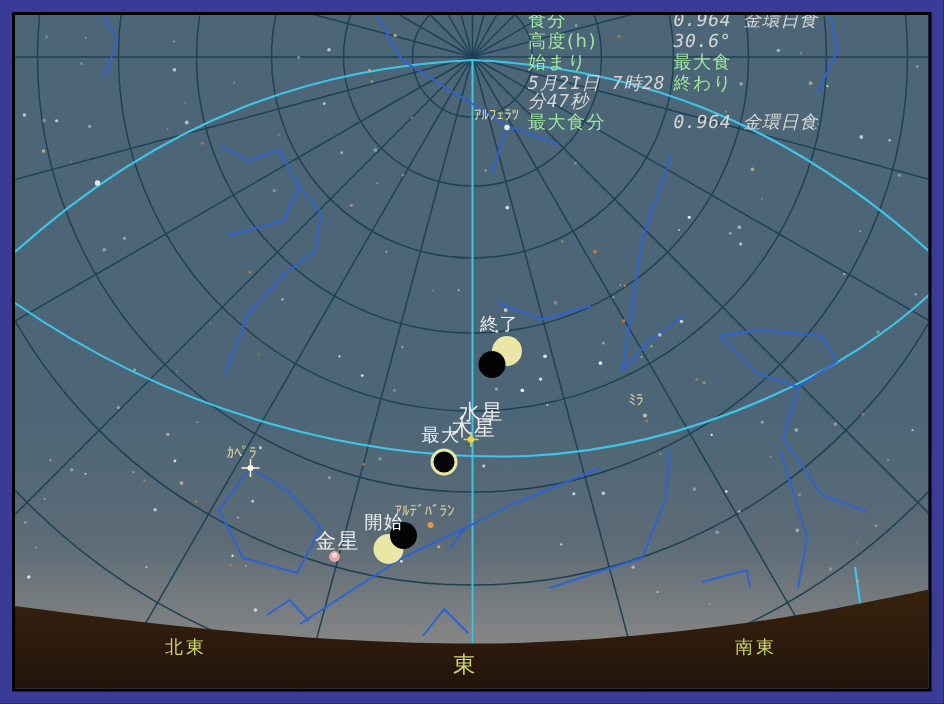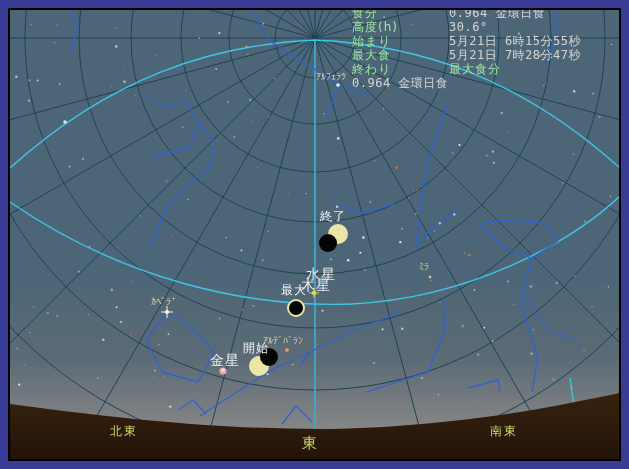--- a/index.html
+++ b/index.html
@@ -7,21 +7,21 @@
          font-family:"DejaVu Sans",sans-serif;}
   .chart-svg{position:absolute;left:0;top:0;}
   .label-layer{position:absolute;left:0;top:0;width:629px;height:469px;pointer-events:none;}
   .frame{position:absolute;inset:0;border:8px solid #3a3b96;pointer-events:none;z-index:30;}
   .frame::after{content:'';position:absolute;inset:0;border:2px solid #000;}
   .abs{position:absolute;white-space:pre;}
   .info-panel{position:absolute;left:352px;top:7px;display:grid;
               grid-template-columns:97px auto;row-gap:2px;font-size:12px;line-height:12px;
               letter-spacing:1px;z-index:20;}
   .info-label{color:#9fe89f;}
-  .info-value{color:#d6d6d6;font-family:"DejaVu Sans Mono",monospace;letter-spacing:0.5px;}
+  .info-value{color:#d6d6d6;font-family:"DejaVu Sans Mono",monospace;letter-spacing:0.5px;font-style:italic;}
   .star-label{color:#d6cf9e;font-size:10px;z-index:15;}
   .planet-label{color:#ececec;font-size:14px;z-index:16;letter-spacing:1px;}
   .event-label{color:#f2f2f2;font-size:12px;z-index:17;letter-spacing:1px;}
   .dir-label{color:#ccd96a;font-size:12px;z-index:18;letter-spacing:2px;}
   .dir-east{font-size:15px;}
 </style>
 </head>
 <body>
 
 <div class="stage">
@@ -312,21 +312,20 @@
   </svg>
 
   <div class="label-layer">
 
     <div class="info-panel">
       <span class="info-label">食分</span>
       <span class="info-value">0.964    金環日食</span>
       <span class="info-label">高度(h)</span>
       <span class="info-value">30.6°</span>
       <span class="info-label">始まり</span>
-      <span class="info-value"> 5月21日 6時15分55秒</span>
       <span class="info-label">最大食</span>
       <span class="info-value"> 5月21日 7時28分47秒</span>
       <span class="info-label">終わり</span>
       <span class="info-label">最大食分</span>
       <span class="info-value">0.964    金環日食</span>
     </div>
 
     <div class="abs star-label" style="left:316px;top:71px;">ｱﾙﾌｪﾗﾂ</div>
     <div class="abs star-label" style="left:419px;top:261px;">ﾐﾗ</div>
     <div class="abs star-label" style="left:151px;top:296px;">ｶﾍﾟﾗ</div>

